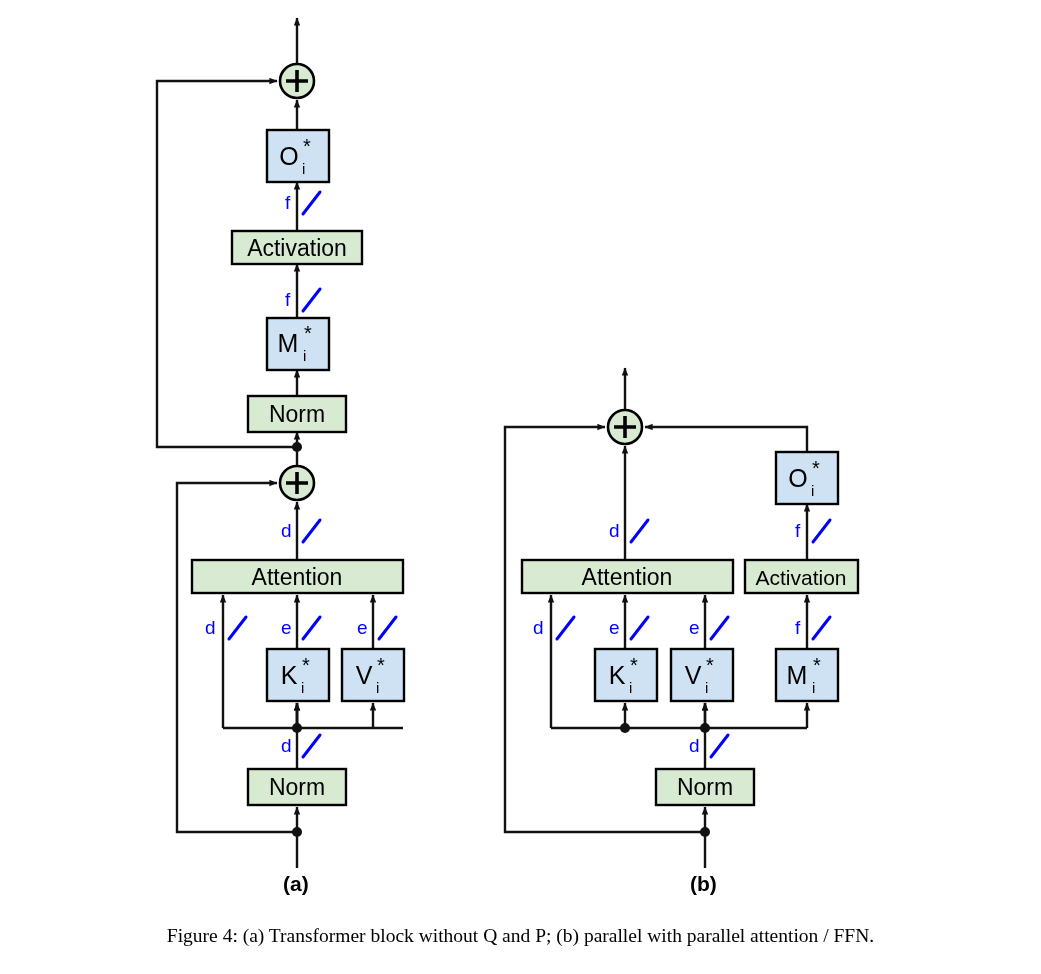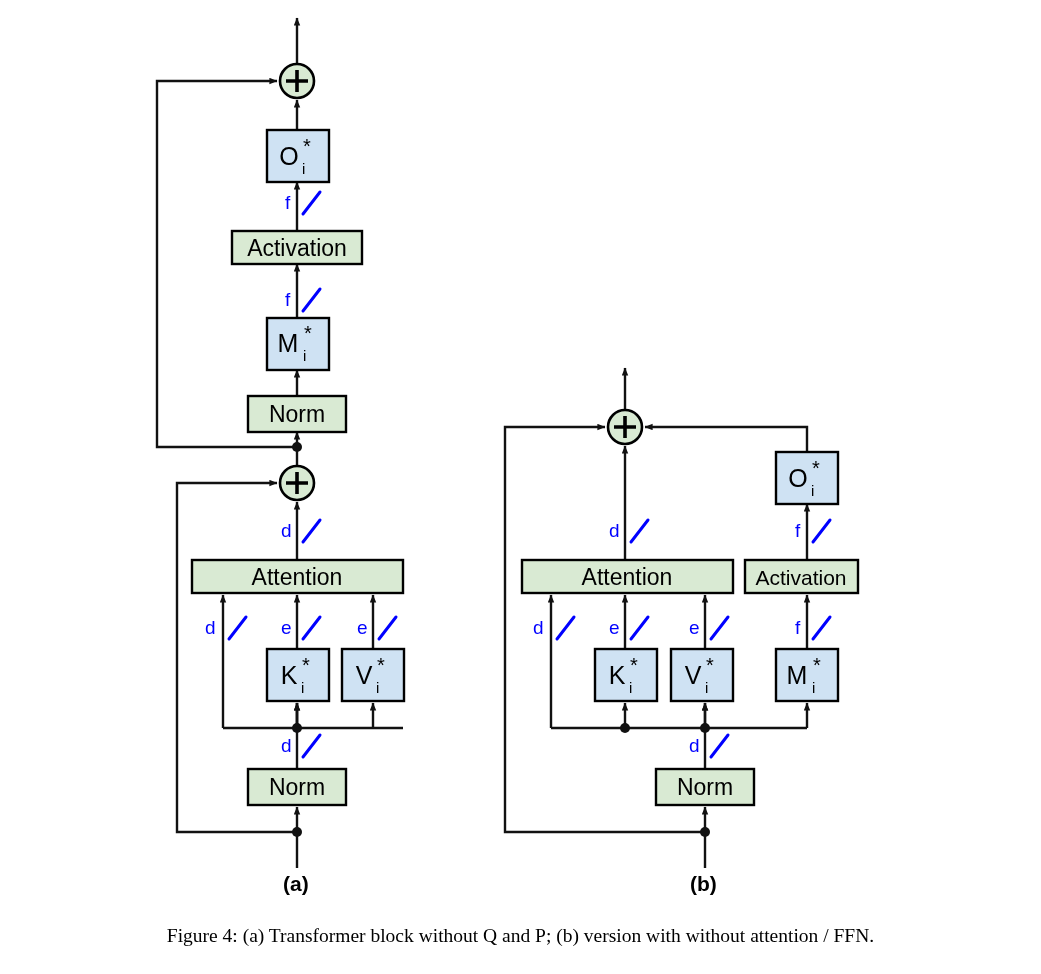--- a/index.html
+++ b/index.html
@@ -214,14 +214,14 @@
       <g>
         <circle cx="625" cy="427" r="17" fill="#d9ead3" stroke="#000" stroke-width="2.6"></circle>
         <path d="M614,427 L636,427 M625,416 L625,438" stroke="#000" stroke-width="3.6" fill="none"></path>
       </g>
     </g>
   </svg>
 
   <div class="panel-label" style="left:283px;top:872px;">(a)</div>
   <div class="panel-label" style="left:690px;top:872px;">(b)</div>
 
-  <div class="cap">Figure 4: (a) Transformer block without Q and P; (b) version with without attention / FFN.</div>
+  <div class="cap">Figure 4: (a) Transformer block without Q and P; (b) parallel with parallel attention / FFN.</div>
 </div>
 
 </body></html>

